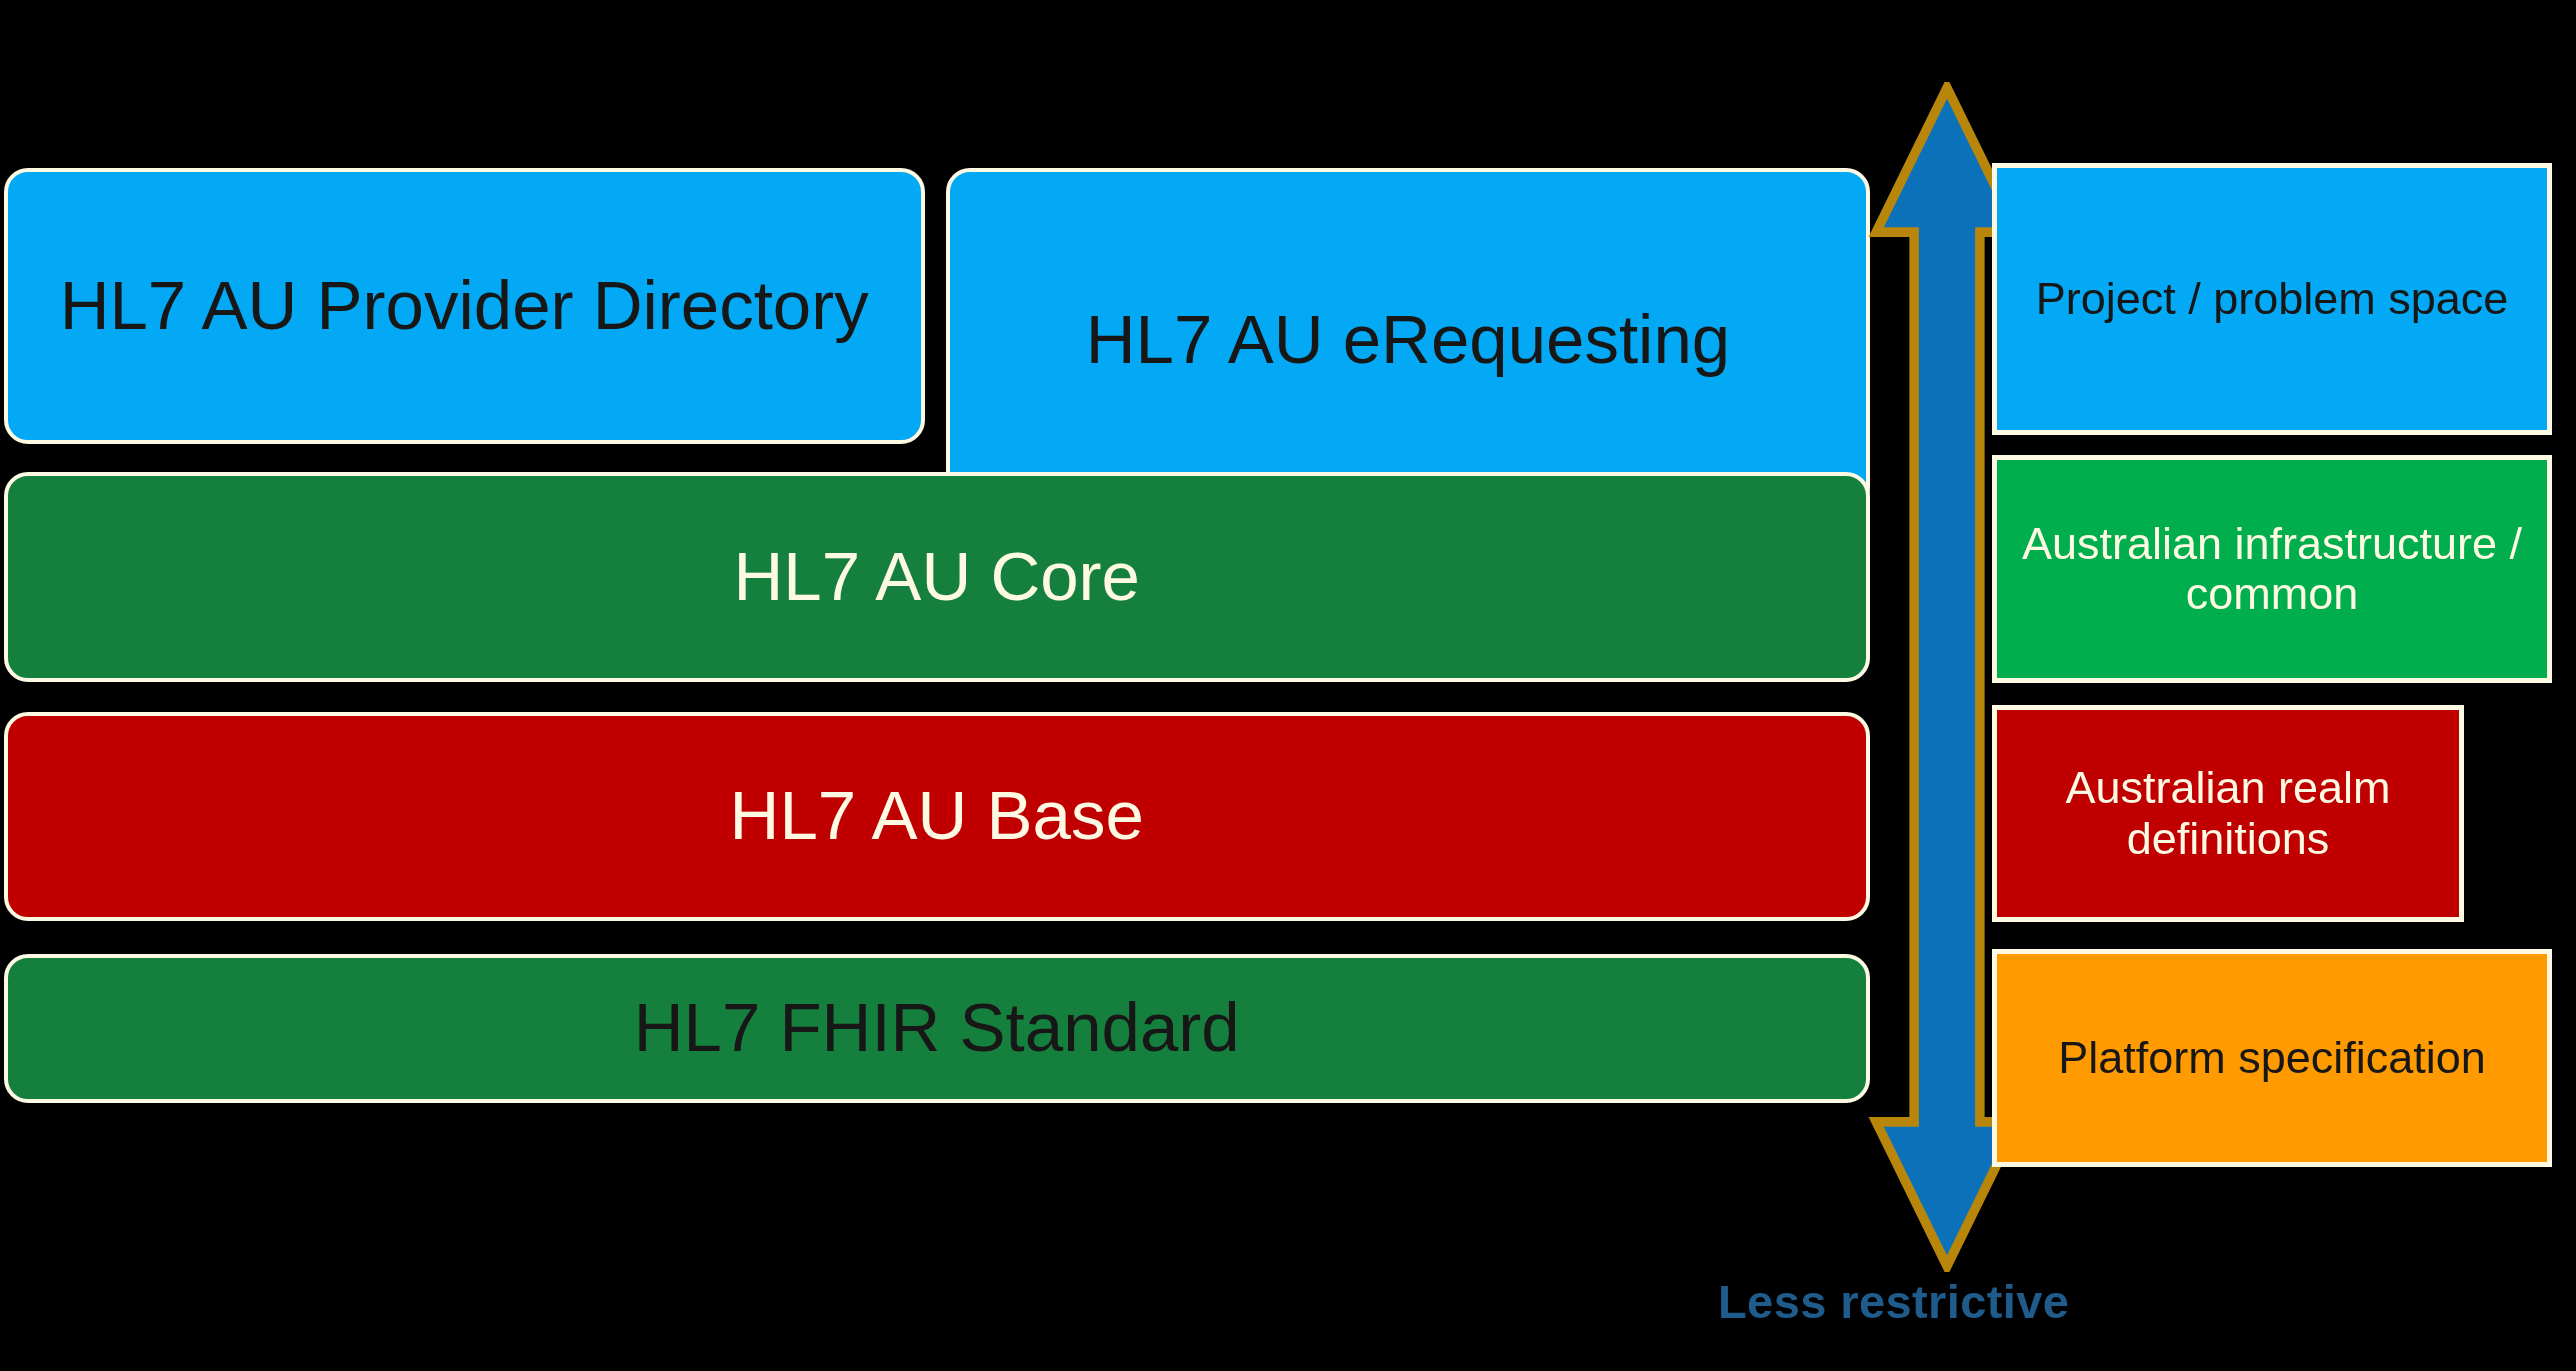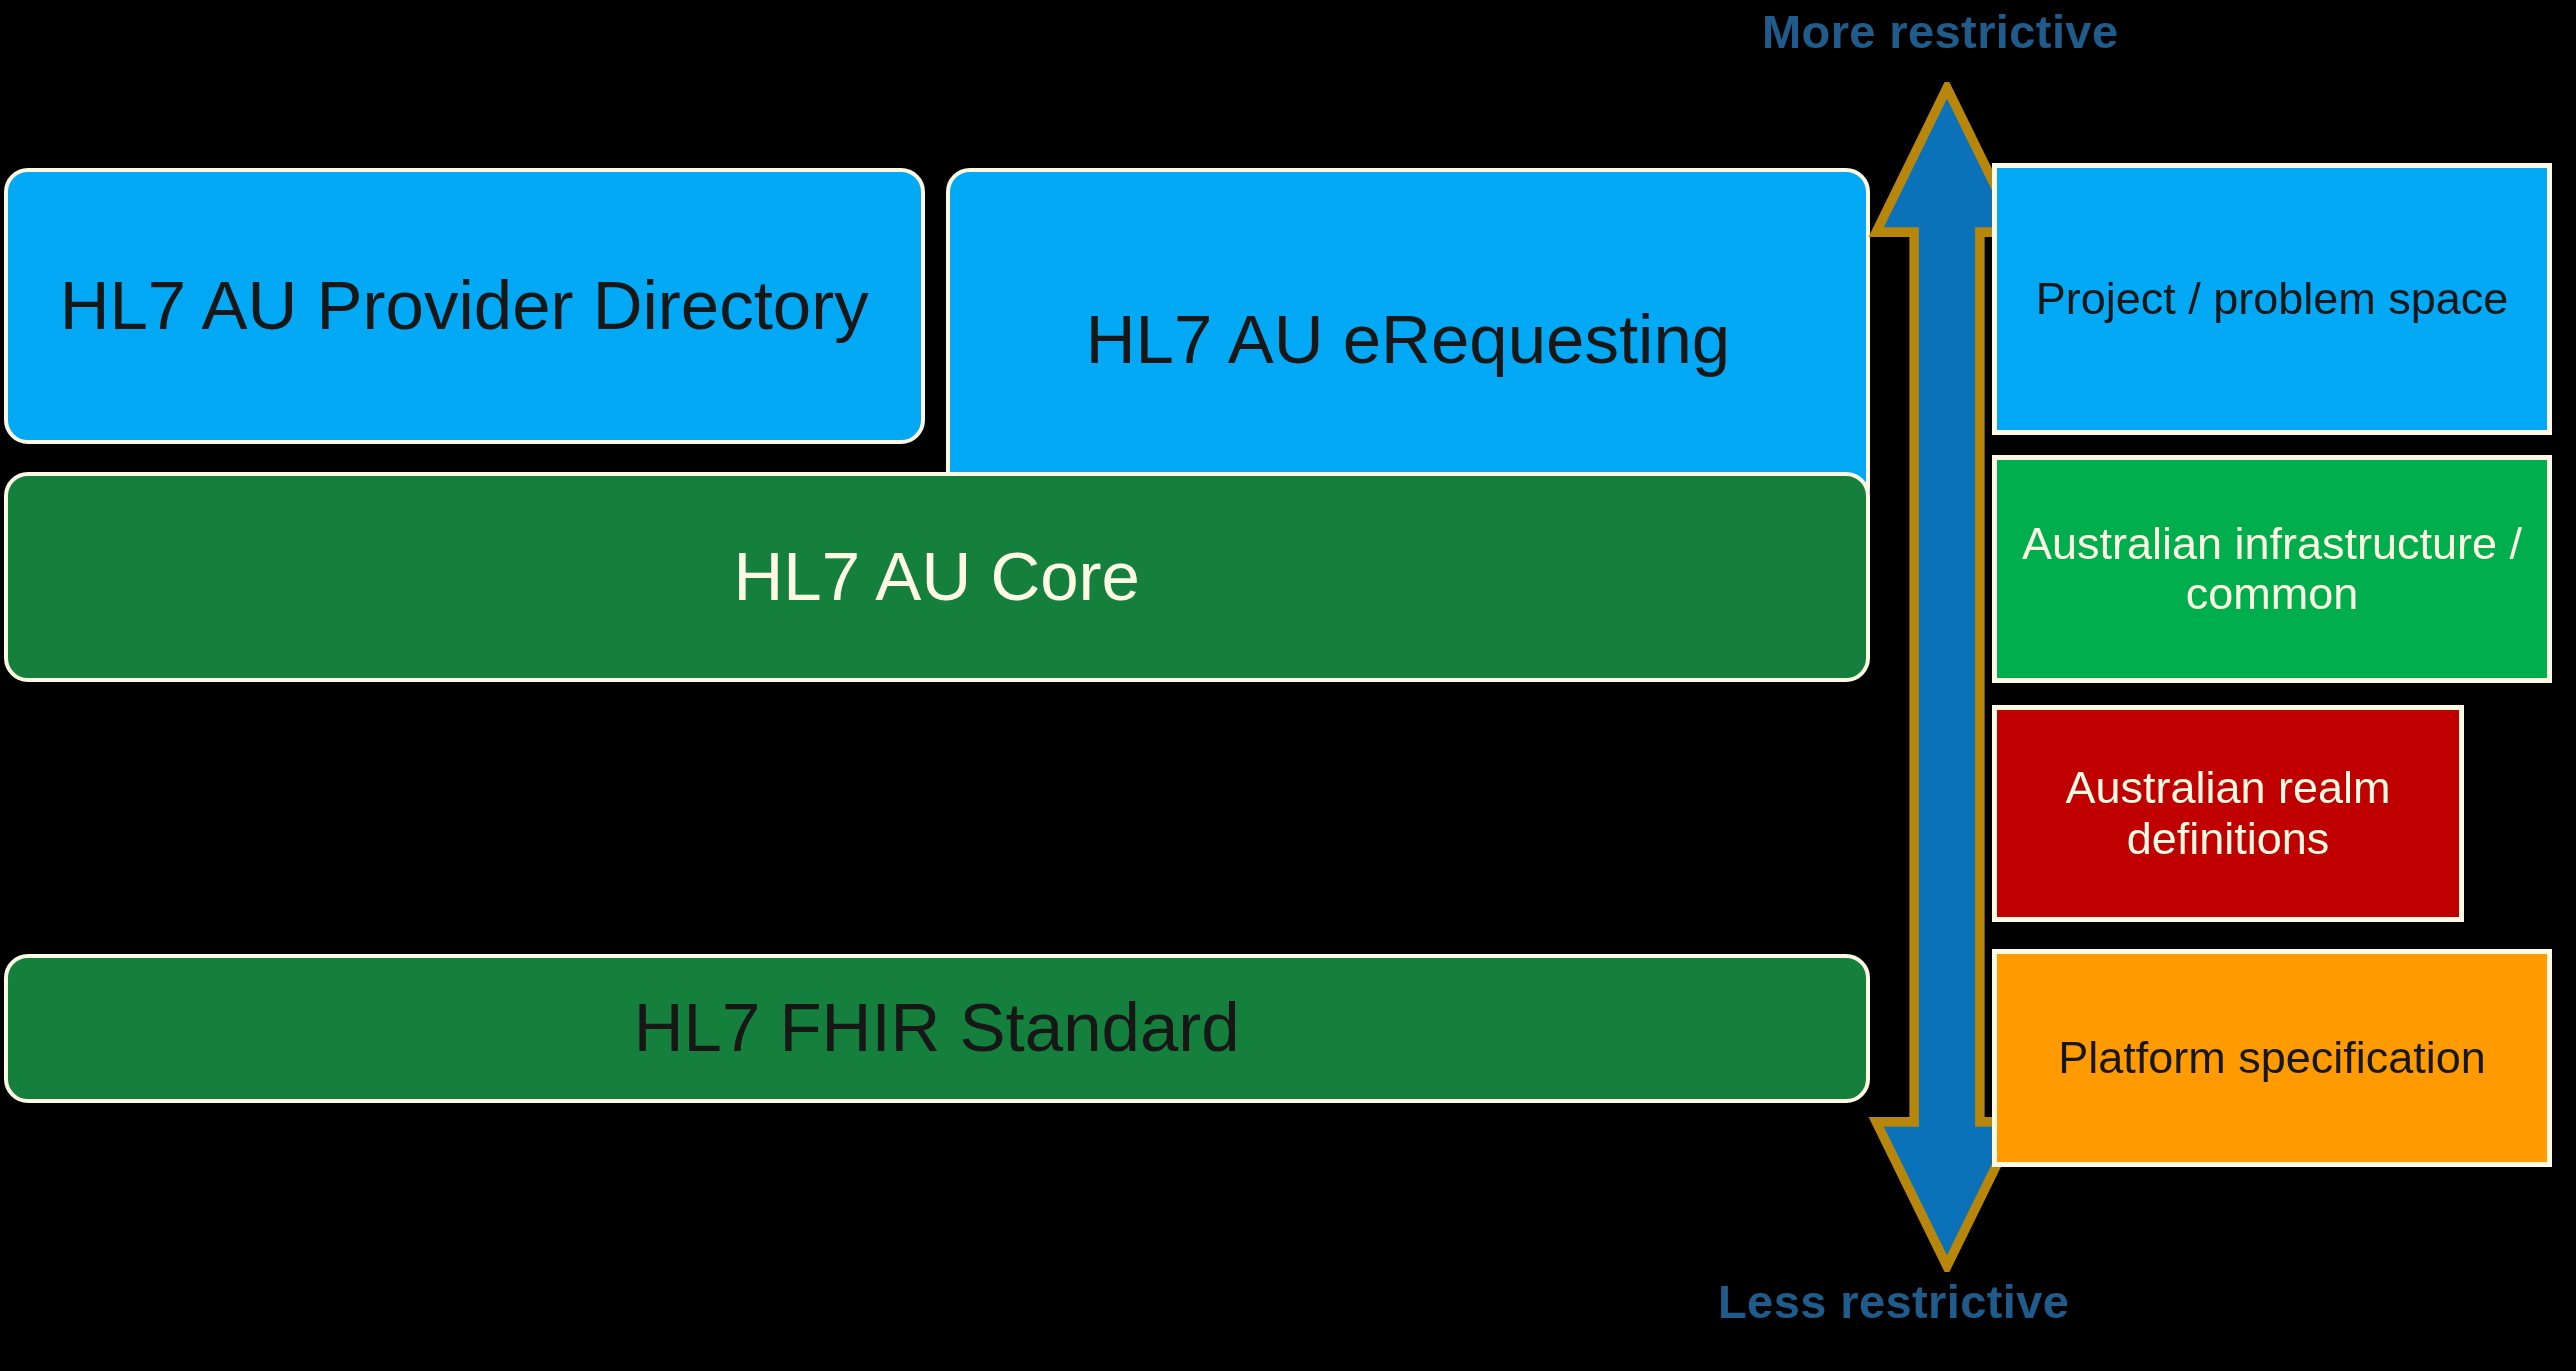--- a/index.html
+++ b/index.html
@@ -80,32 +80,34 @@
   </div>
 
   <div class="box" id="box-erequesting">
     <span class="lbl dark-text">HL7 AU eRequesting</span>
   </div>
 
   <div class="box" id="box-au-core">
     <span class="lbl light-text">HL7 AU Core</span>
   </div>
 
+  <div class="box" id="box-au-base">
+    <span class="lbl light-text">HL7 AU Base</span>
+  </div>
 
   <div class="box" id="box-fhir-standard">
     <span class="lbl dark-text">HL7 FHIR Standard</span>
   </div>
 
   <div id="restrictive-arrow">
     <svg viewBox="0 0 230 1625" preserveAspectRatio="none" aria-hidden="true">
       <polygon points="115,8 212,205 160,205 160,1420 212,1420 115,1617 18,1420 70,1420 70,205 18,205" fill="#0B72B9" stroke="#B8860B" stroke-width="13" stroke-linejoin="miter"></polygon>
     </svg>
   </div>
 
-  <div class="arrow-label" id="label-more">More restrictive</div>
 
   <div class="arrow-label" id="label-less">Less restrictive</div>
 
   <div class="legend" id="legend-project">
     <span class="lbl legend-dark">Project / problem space</span>
   </div>
 
   <div class="legend" id="legend-infra">
     <span class="lbl legend-light">Australian infrastructure / common</span>
   </div>

